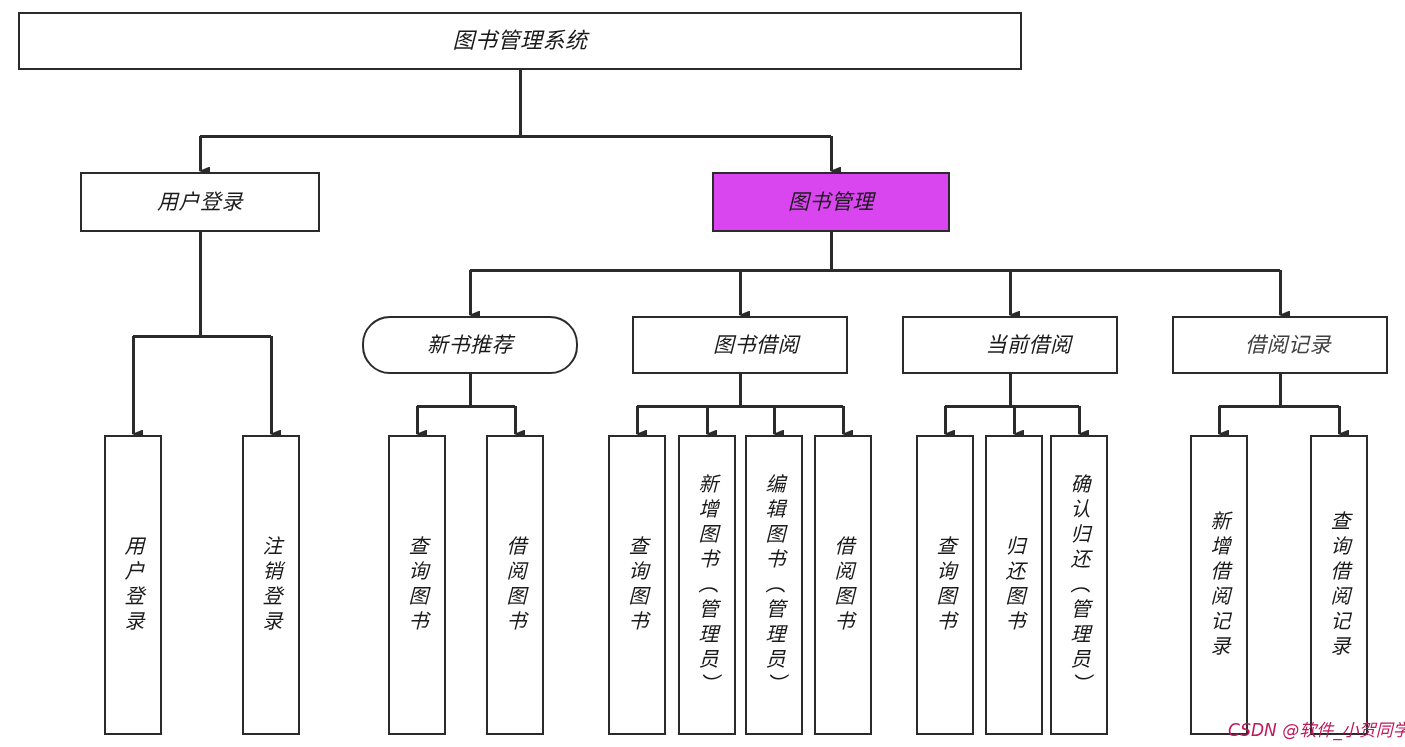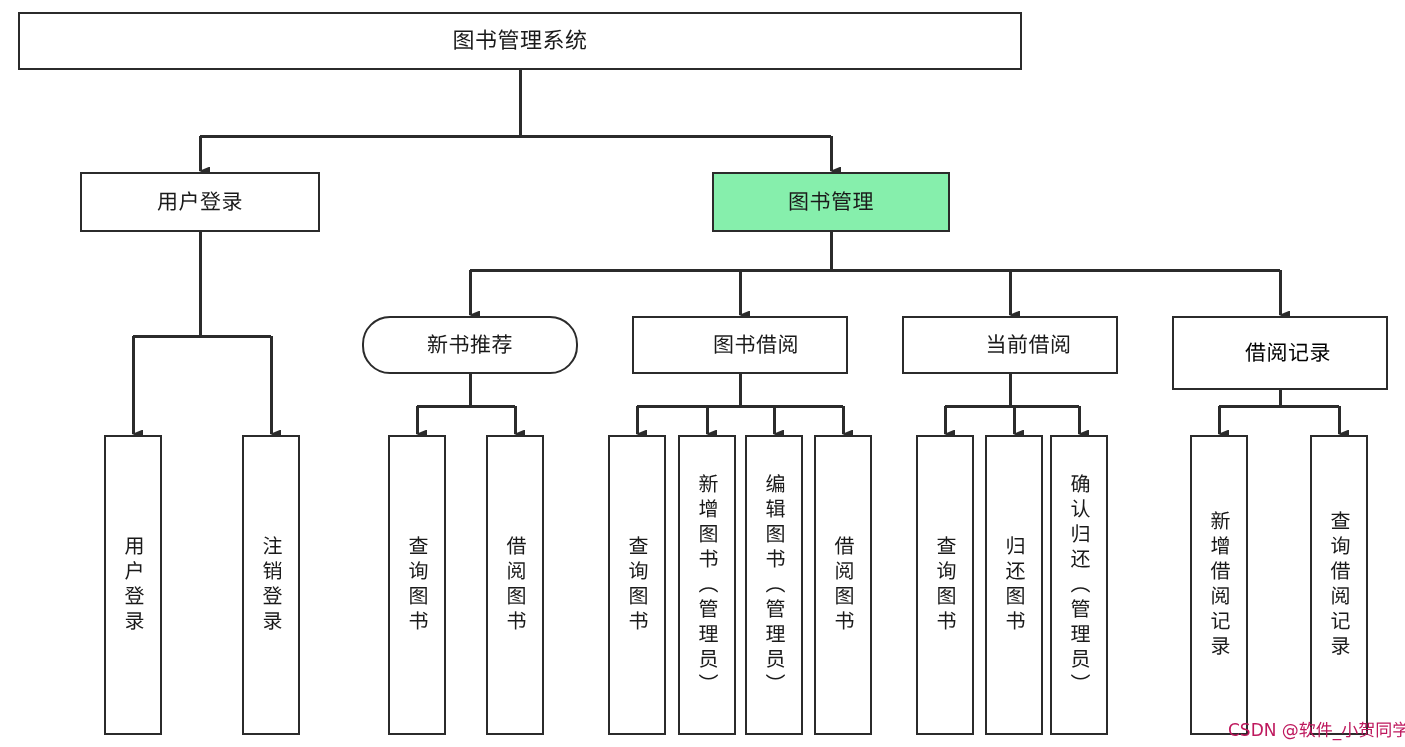--- a/index.html
+++ b/index.html
@@ -10,20 +10,21 @@
   }
   body {
     font-family: "DejaVu Sans", "Liberation Sans", sans-serif;
   }
   #canvas {
     position: relative;
     width: 1405px;
     height: 747px;
     background: #ffffff;
     overflow: hidden;
+    font-style: italic;
   }
   svg#wires {
     position: absolute;
     left: 0;
     top: 0;
     width: 1405px;
     height: 747px;
     pointer-events: none;
   }
   .node {
@@ -115,33 +116,33 @@
       </g>
   </svg>
 
   <div id="nodes-layer">
       <div class="node horizontal root" style="left: 18px; top: 12px; width: 1004px; height: 58px; border-color: rgb(43, 43, 43); background: rgb(255, 255, 255); color: rgb(26, 26, 26);">
         <span>图书管理系统</span>
       </div>
       <div class="node horizontal" style="left: 80px; top: 172px; width: 240px; height: 60px; border-color: rgb(43, 43, 43); background: rgb(255, 255, 255); color: rgb(26, 26, 26);">
         <span>用户登录</span>
       </div>
-      <div class="node horizontal" style="left: 712px; top: 172px; width: 238px; height: 60px; border-color: rgb(43, 43, 43); background: #86efac; color: rgb(26, 26, 26);">
+      <div class="node horizontal" style="left: 712px; top: 172px; width: 238px; height: 60px; border-color: rgb(43, 43, 43); background: #d946ef; color: rgb(26, 26, 26);">
         <span>图书管理</span>
       </div>
       <div class="node horizontal" style="left: 362px; top: 316px; width: 216px; height: 58px; border-color: rgb(43, 43, 43); background: rgb(255, 255, 255); color: rgb(26, 26, 26); border-radius: 28px;">
         <span>新书推荐</span>
       </div>
       <div class="node horizontal" style="left: 632px; top: 316px; width: 216px; height: 58px; border-color: rgb(43, 43, 43); background: rgb(255, 255, 255); color: rgb(26, 26, 26); padding-left: 32px;">
         <span>图书借阅</span>
       </div>
       <div class="node horizontal" style="left: 902px; top: 316px; width: 216px; height: 58px; border-color: rgb(43, 43, 43); background: rgb(255, 255, 255); color: rgb(26, 26, 26); padding-left: 37px;">
         <span>当前借阅</span>
       </div>
-      <div class="node horizontal" style="left: 1172px; top: 316px; width: 216px; height: 74px; border-color: rgb(43, 43, 43); background: rgb(255, 255, 255); color: #000000; padding-left: 16px;">
+      <div class="node horizontal" style="left: 1172px; top: 316px; width: 216px; height: 58px; border-color: rgb(43, 43, 43); background: rgb(255, 255, 255); color: #404040; padding-left: 16px;">
         <span>借阅记录</span>
       </div>
       <div class="node vertical" style="left: 104px; top: 435px; width: 58px; height: 300px; border-color: rgb(43, 43, 43); background: rgb(255, 255, 255); color: rgb(26, 26, 26);">
         <span class="vtext">用户登录</span>
       </div>
       <div class="node vertical" style="left: 242px; top: 435px; width: 58px; height: 300px; border-color: rgb(43, 43, 43); background: rgb(255, 255, 255); color: rgb(26, 26, 26);">
         <span class="vtext">注销登录</span>
       </div>
       <div class="node vertical" style="left: 388px; top: 435px; width: 58px; height: 300px; border-color: rgb(43, 43, 43); background: rgb(255, 255, 255); color: rgb(26, 26, 26);">
         <span class="vtext">查询图书</span>

